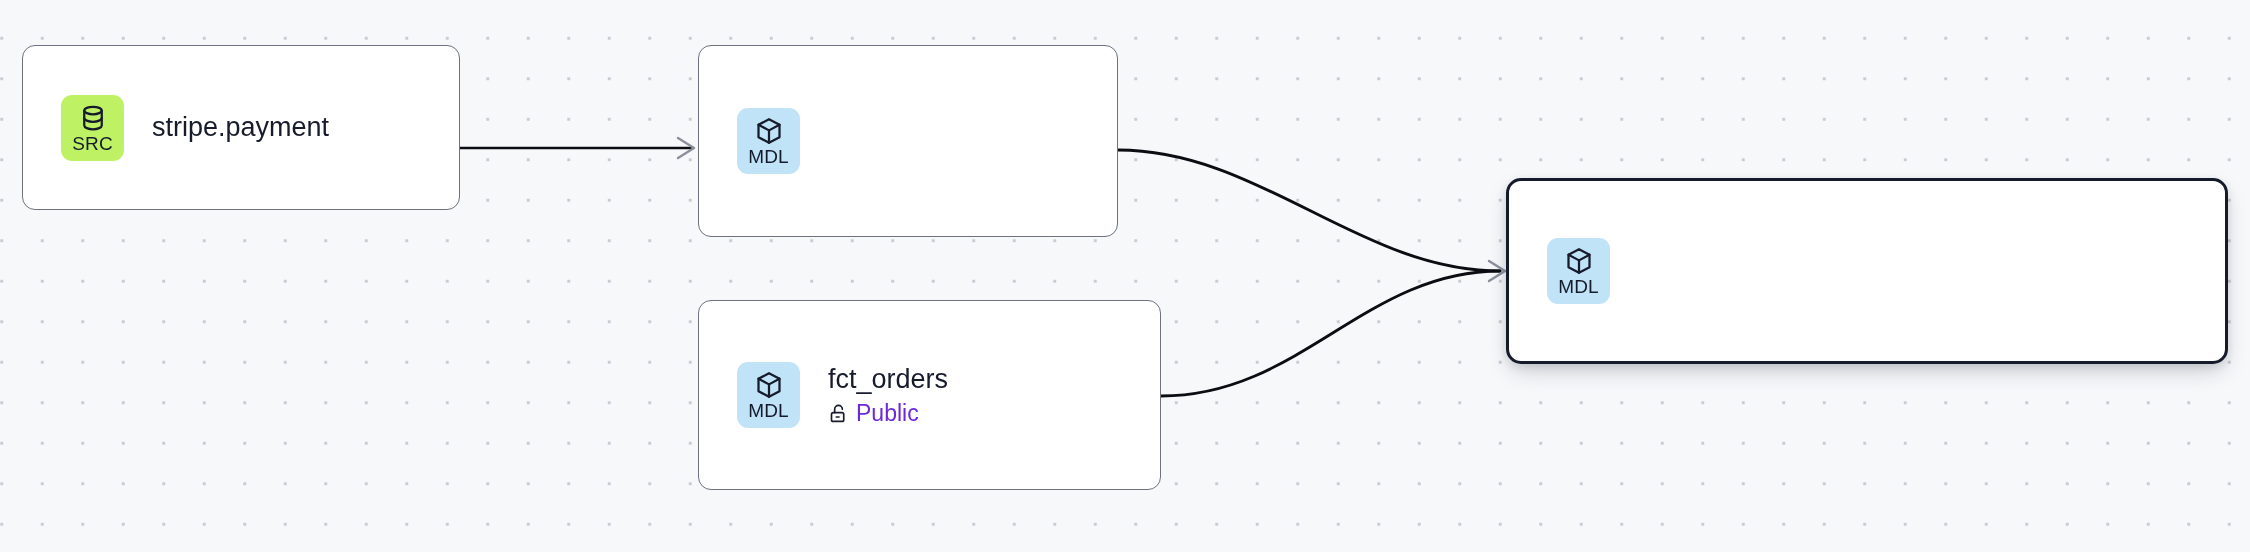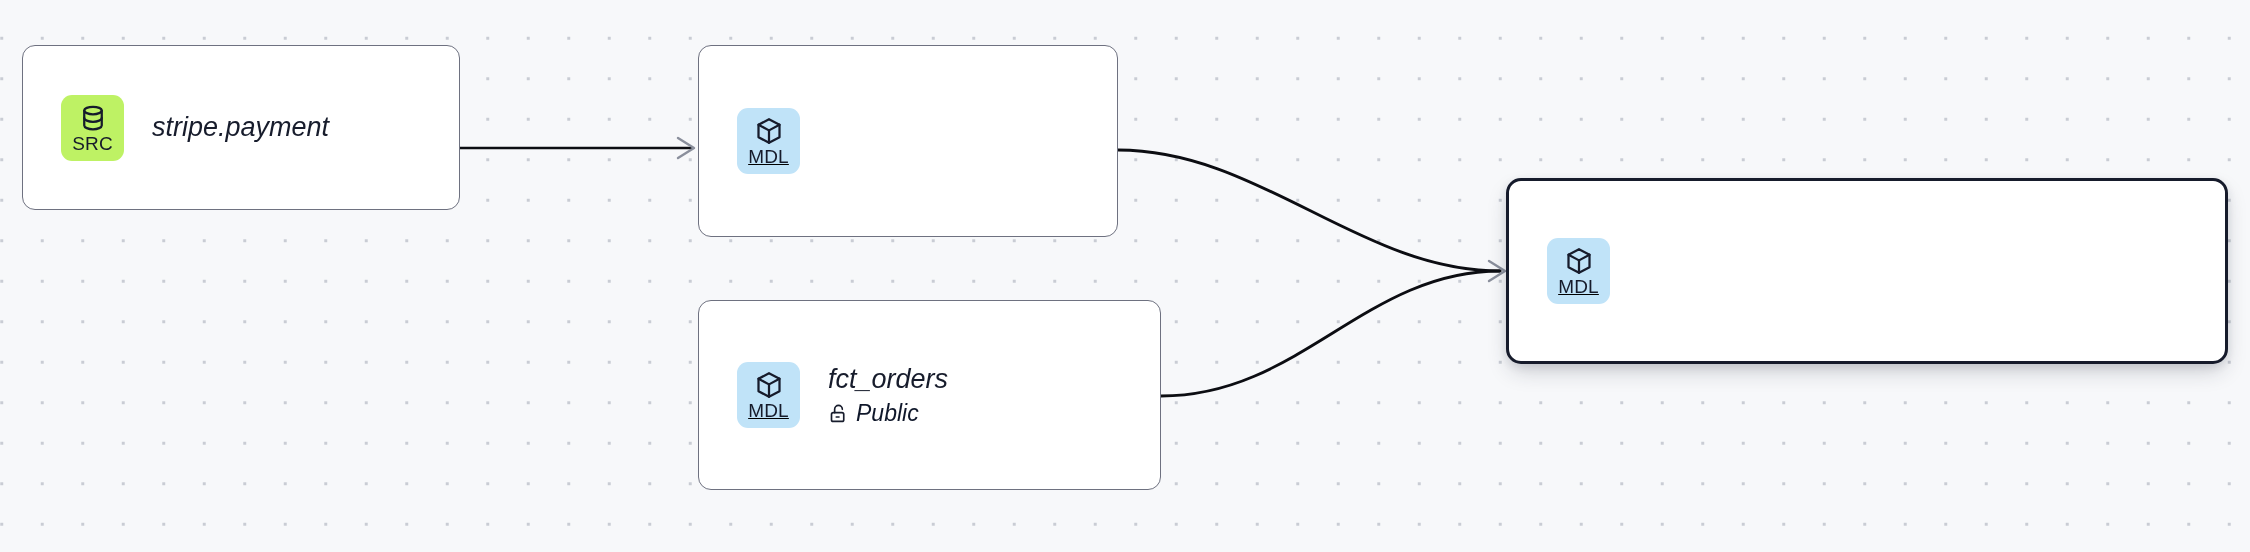--- a/index.html
+++ b/index.html
@@ -56,57 +56,56 @@
     height: 66px;
     border-radius: 11px;
     display: flex;
     flex-direction: column;
     align-items: center;
     justify-content: center;
     flex: 0 0 auto;
     gap: 1px;
   }
   .badge.src { background: #bef264; }
-  .badge.mdl { background: #c0e3f8; text-decoration: underline; }
+  .badge.mdl { background: #c0e3f8; }
 
   .badge svg { display: block; }
 
   .badge-text {
     font-size: 19px;
     line-height: 19px;
     color: #161b2b;
     letter-spacing: 0.2px;
     font-family: "Liberation Sans", sans-serif;
   }
 
   
   .node-text {
     margin-left: 28px;
     display: flex;
     flex-direction: column;
     justify-content: center;
     gap: 3px;
-    font-style: italic;
   }
 
   .node-title {
     font-size: 27px;
     line-height: 33px;
     color: #171c2c;
     white-space: nowrap;
     font-family: "Liberation Sans", sans-serif;
   }
 
   .node-sub {
     display: flex;
     align-items: center;
     gap: 7px;
     font-size: 23px;
     line-height: 28px;
-    color: #0f172a;
+    color: #6d28d9;
     white-space: nowrap;
   }
   .node-sub svg { display: block; flex: 0 0 auto; }
 
   
   #node-stripe-payment      { left: 22px;   top: 45px;  width: 438px; height: 165px; }
   #node-stg-payments        { left: 698px;  top: 45px;  width: 420px; height: 192px; }
   #node-fct-orders          { left: 698px;  top: 300px; width: 463px; height: 190px; }
   #node-agg-customer        { left: 1506px; top: 178px; width: 722px; height: 186px; }
 </style>

